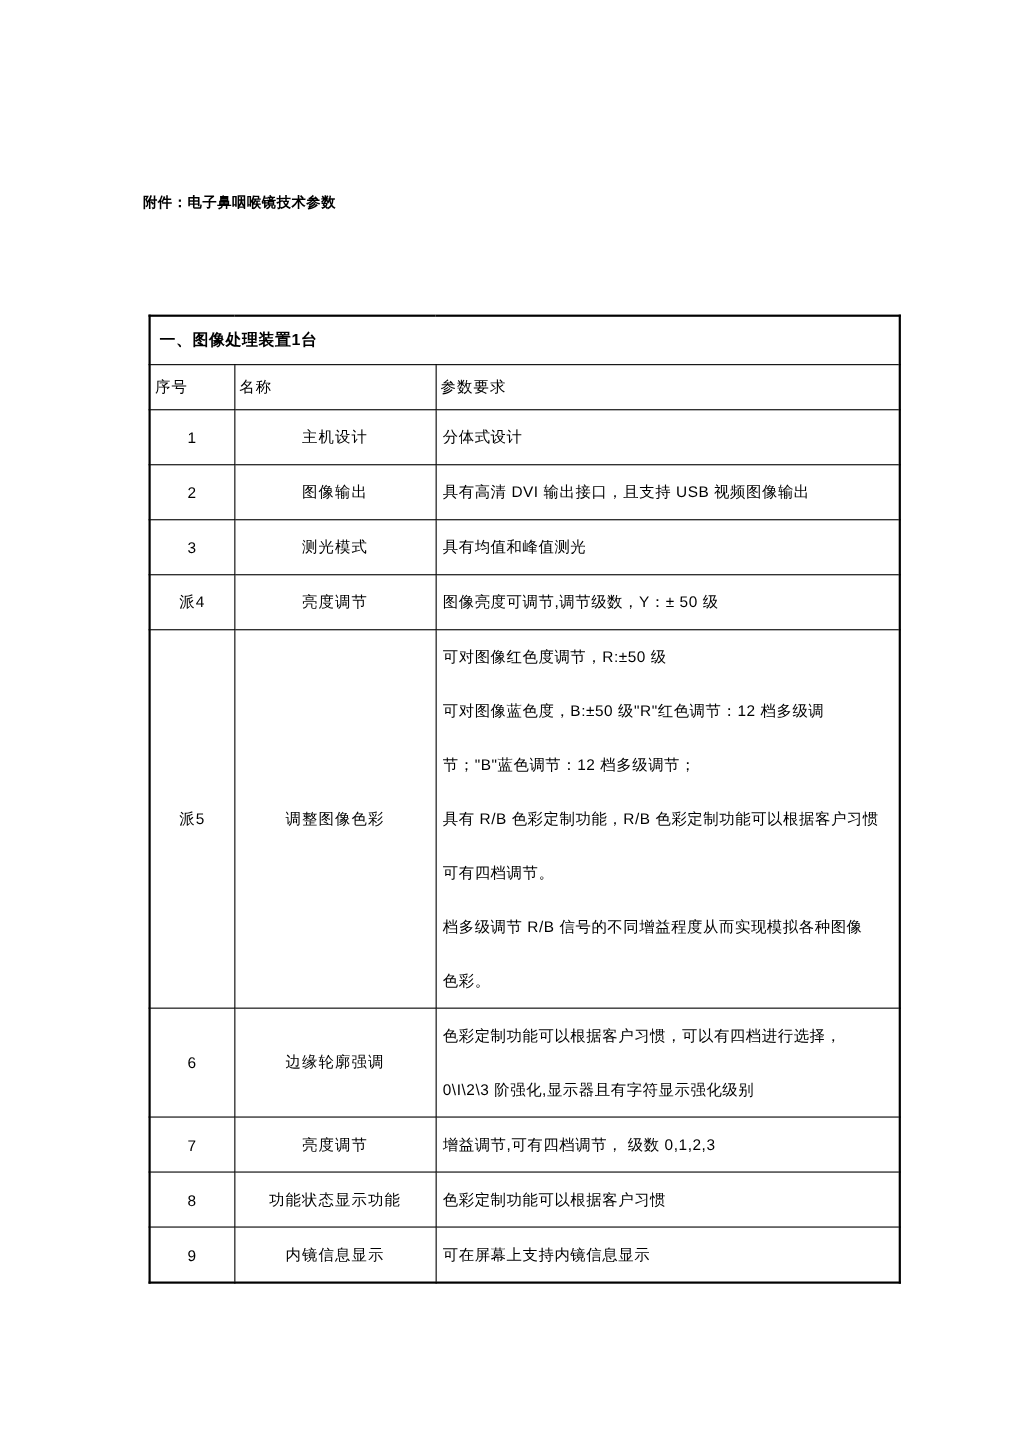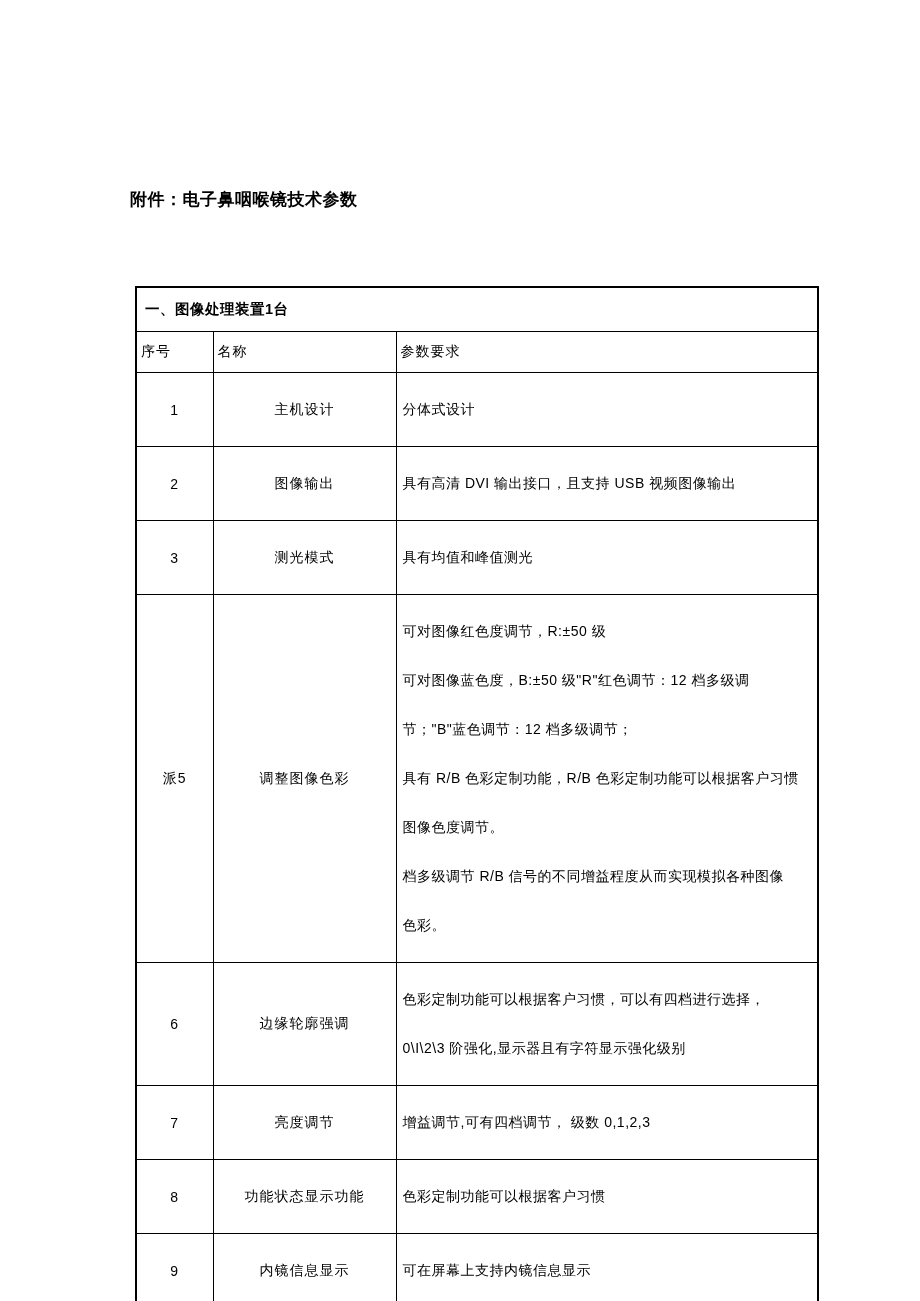--- a/index.html
+++ b/index.html
@@ -12,22 +12,22 @@
     width: 920px;
     height: 1301px;
     background: #ffffff;
     color: #000000;
     font-family: "Liberation Sans", sans-serif;
     overflow: hidden;
   }
   .doc-title {
     position: absolute;
     left: 130px;
-    top: 188px;
-    font-size: 17px;
+    top: 175px;
+    font-size: 13px;
     font-weight: 600;
     letter-spacing: 0.5px;
   }
   table.spec-table {
     position: absolute;
     left: 135px;
     top: 286px;
     width: 682px;
     border-collapse: collapse;
     table-layout: fixed;
@@ -57,21 +57,21 @@
   }
   td.cell-no, td.cell-name {
     text-align: center;
     vertical-align: middle;
     font-weight: 400;
     letter-spacing: 1px;
   }
   td.cell-param {
     text-align: left;
     vertical-align: middle;
-    padding: 12px 6px;
+    padding: 0 6px;
   }
   .param-line {
     line-height: 21px;
     padding: 14px 0;
     letter-spacing: 0.5px;
   }
 </style>
 </head>
 <body>
 
@@ -111,28 +111,35 @@
           </td>
         </tr>
         <tr>
           <td class="cell-no">3</td>
           <td class="cell-name">测光模式</td>
           <td class="cell-param">
             <div class="param-line">具有均值和峰值测光</div>
           </td>
         </tr>
         <tr>
+          <td class="cell-no">派4</td>
+          <td class="cell-name">亮度调节</td>
+          <td class="cell-param">
+            <div class="param-line">图像亮度可调节,调节级数，Y：± 50 级</div>
+          </td>
+        </tr>
+        <tr>
           <td class="cell-no">派5</td>
           <td class="cell-name">调整图像色彩</td>
           <td class="cell-param">
             <div class="param-line">可对图像红色度调节，R:±50 级</div>
             <div class="param-line">可对图像蓝色度，B:±50 级"R"红色调节：12 档多级调</div>
             <div class="param-line">节；"B"蓝色调节：12 档多级调节；</div>
             <div class="param-line">具有 R/B 色彩定制功能，R/B 色彩定制功能可以根据客户习惯</div>
-            <div class="param-line">图像色度调节。</div>
+            <div class="param-line">可有四档调节。</div>
             <div class="param-line">档多级调节 R/B 信号的不同增益程度从而实现模拟各种图像</div>
             <div class="param-line">色彩。</div>
           </td>
         </tr>
         <tr>
           <td class="cell-no">6</td>
           <td class="cell-name">边缘轮廓强调</td>
           <td class="cell-param">
             <div class="param-line">色彩定制功能可以根据客户习惯，可以有四档进行选择，</div>
             <div class="param-line">0\I\2\3 阶强化,显示器且有字符显示强化级别</div>

